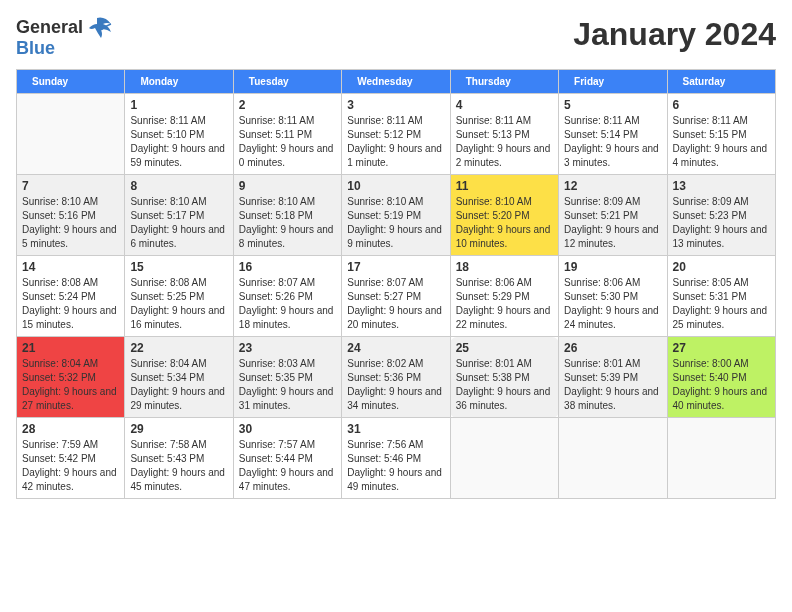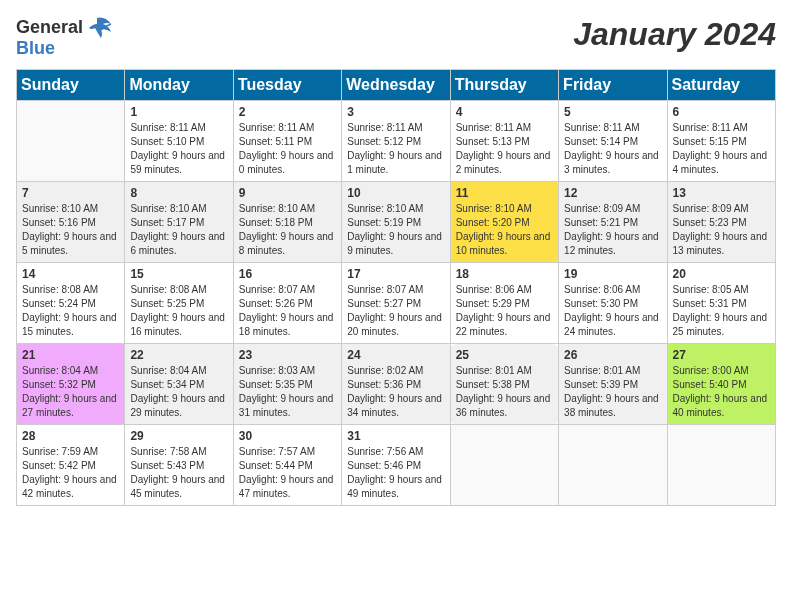--- a/index.html
+++ b/index.html
@@ -21,43 +21,42 @@
       flex-direction: column;
       align-items: flex-start;
     }
     .logo-row {
       display: flex;
       align-items: center;
       gap: 4px;
     }
     .title-area {
       text-align: right;
-      font-style: italic;
     }
     .month-title {
       font-size: 32px;
       font-weight: bold;
       color: #333;
     }
     .location-title {
       font-size: 15px;
       color: #333;
       margin-top: 2px;
     }
     .calendar-table {
       width: 100%;
       border-collapse: collapse;
       font-size: 11px;
     }
     .calendar-table th {
-      background-color: #0369a1;
+      background-color: #3b82f6;
       color: #fff;
-      padding: 6px 4px;
+      padding: 6px 15px;
       text-align: left;
-      font-size: 16px;
+      font-size: 10px;
       font-weight: bold;
       border: 1px solid #ccc;
     }
     .calendar-table td {
       border: 1px solid #ccc;
       vertical-align: top;
       padding: 4px 5px;
       min-height: 80px;
       width: calc(100% / 7);
       background: #fff;
@@ -199,21 +198,21 @@
         <td>
           <span class="day-number">19</span>
           <div class="day-info">Sunrise: 8:06 AM<br>Sunset: 5:30 PM<br>Daylight: 9 hours and 24 minutes.</div>
         </td>
         <td>
           <span class="day-number">20</span>
           <div class="day-info">Sunrise: 8:05 AM<br>Sunset: 5:31 PM<br>Daylight: 9 hours and 25 minutes.</div>
         </td>
       </tr>
       <tr>
-        <td style="background: #f0abfc; margin-top: 23px;">
+        <td style="background: #ef4444; margin-top: 23px;">
           <span class="day-number">21</span>
           <div class="day-info">Sunrise: 8:04 AM<br>Sunset: 5:32 PM<br>Daylight: 9 hours and 27 minutes.</div>
         </td>
         <td style="background: rgb(240, 240, 240);">
           <span class="day-number">22</span>
           <div class="day-info">Sunrise: 8:04 AM<br>Sunset: 5:34 PM<br>Daylight: 9 hours and 29 minutes.</div>
         </td>
         <td style="background: rgb(240, 240, 240);">
           <span class="day-number">23</span>
           <div class="day-info">Sunrise: 8:03 AM<br>Sunset: 5:35 PM<br>Daylight: 9 hours and 31 minutes.</div>

